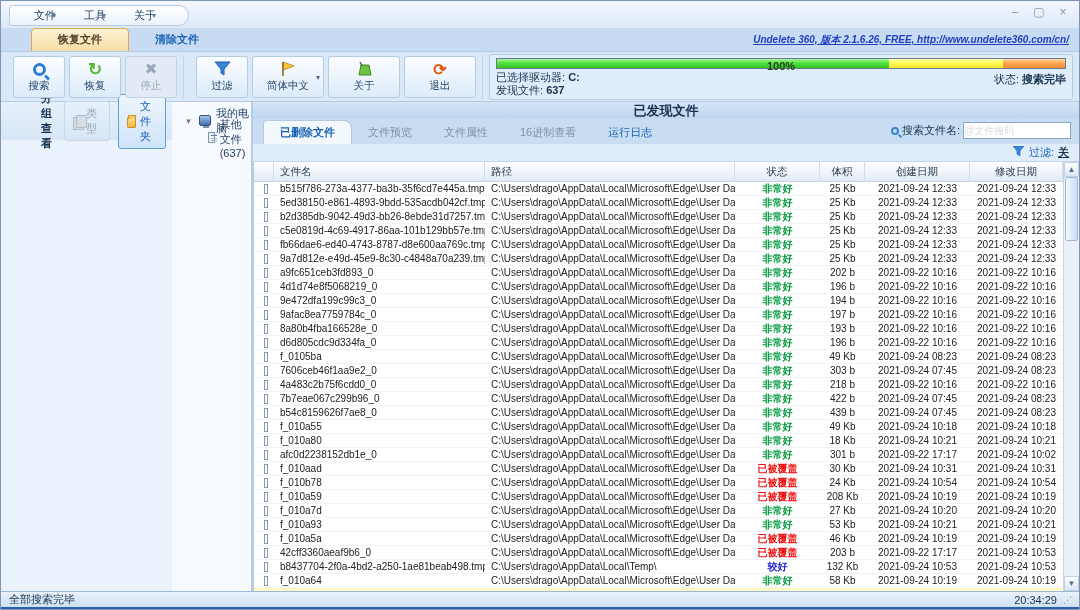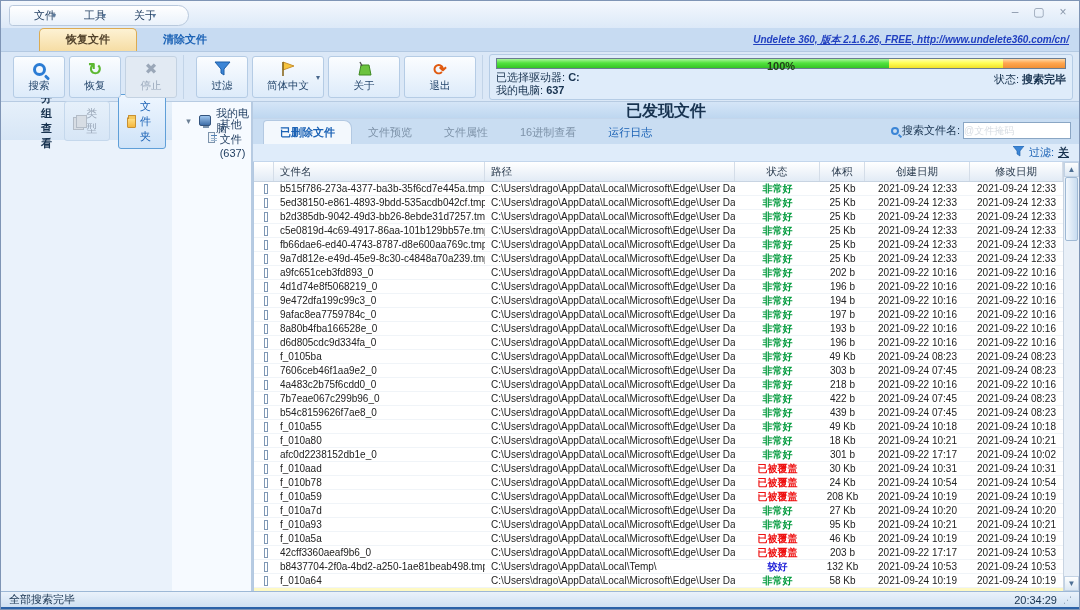--- a/index.html
+++ b/index.html
@@ -19,21 +19,21 @@
   .menu-caret { color:#5b7a9c; font-size:8px; margin-left:-18px; margin-right:14px; }
   .win-controls { position:absolute; right:8px; top:5px; display:flex; gap:8px; }
   .win-btn { color:#8a98ab; font-size:12px; line-height:12px; width:16px; text-align:center; cursor:default; }
 
   
   .tabrow { height:24px; background:#c7dbf2; display:flex; align-items:flex-end; padding:0 8px 0 30px;
             border-bottom:1px solid #b3c9e2; position:relative; }
   .main-tab { font-size:11px; font-weight:bold; padding:3px 26px 4px; border-radius:5px 5px 0 0;
               cursor:default; }
   .main-tab.active { background:linear-gradient(#fdf2d4,#f6dda4); border:1px solid #dcab52;
-                     border-bottom:none; color:#50412a;margin-left:8px; }
+                     border-bottom:none; color:#50412a; }
   .main-tab.inactive { color:#1b62b5; }
   .version-link { position:absolute; right:10px; bottom:4px; font-size:10px; font-style:italic;
                   color:#2140c0; text-decoration:underline; font-weight:bold; cursor:pointer; }
 
   
   .toolbar { height:50px; background:linear-gradient(#e3eefб,#d6e5f6); background:#dbe8f7;
              display:flex; align-items:center; padding:3px 6px; gap:6px;
              border-bottom:1px solid #b7cbe2; }
   .tb-group { display:flex; gap:4px; height:44px; padding:0 6px; align-items:center;
               border-right:1px solid #c2d4e8; }
@@ -94,21 +94,21 @@
   .ico-computer { width:14px; height:11px; background:linear-gradient(#9fc6ee,#3f6ea8);
                   border:1px solid #33537d; border-radius:2px; position:relative; }
   .ico-computer::after { content:""; position:absolute; left:3px; bottom:-3px; width:6px; height:2px;
                   background:#7b93ad; }
   .ico-doc { width:12px; height:11px; background:#eef3f8; border:1px solid #7d93ac; position:relative; }
   .ico-doc::after { content:""; position:absolute; left:2px; top:2px; width:6px; height:1px;
                     background:#4f7fb5; box-shadow:0 3px 0 #9ab4cf, 0 5px 0 #9ab4cf; }
 
   
   .main { flex:1; display:flex; flex-direction:column; min-width:0; background:#dbe8f7; }
-  .panel-title { height:17px; text-align:center; font-size:16px; font-weight:bold; color:#17324f;
+  .panel-title { height:17px; text-align:center; font-size:13px; font-weight:bold; color:#17324f;
                  background:linear-gradient(#d5e5f7,#bed7f0); line-height:17px;
                  border-bottom:1px solid #c3d6ec; }
   .sub-tabs { height:25px; background:#c9ddf2; display:flex; align-items:flex-end; padding:0 6px 0 10px;
               position:relative; }
   .sub-tab { font-size:11px; padding:4px 16px 4px; cursor:default; }
   .sub-tab.active { background:#f3f8fd; border:1px solid #b3c9e2; border-bottom:none;
                     border-radius:4px 8px 0 0; color:#1b62b5; font-weight:bold; }
   .sub-tab.dim { color:#7d92a8; }
   .sub-tab.blue { color:#1b62b5; }
   .searchbox { position:absolute; right:8px; top:3px; display:flex; align-items:center; gap:3px; }
@@ -241,21 +241,21 @@
       <div class="progress">
         <div class="pr-seg pr-green" style="width:69%"></div>
         <div class="pr-seg pr-yellow" style="width:20%"></div>
         <div class="pr-seg pr-orange" style="width:11%"></div>
         <div class="pr-label">100%</div>
       </div>
       <div class="info-lines">
         <div class="info-left">
           <div><span>已选择驱动器:</span>
                <span class="b">C:</span></div>
-          <div><span>我的电脑:</span>
+          <div><span>发现文件:</span>
                <span class="b">637</span></div>
         </div>
         <div class="info-right">
           <span>状态:</span>
           <span class="b">搜索完毕</span>
         </div>
       </div>
     </div>
   </div>
 
@@ -612,21 +612,21 @@
     <div class="td c">2021-09-24 10:20</div>
   </div>
 
   <div class="trow">
     <div class="td">
                   <span class="cbx"></span>
                 </div>
     <div class="td">f_010a93</div>
     <div class="td">C:\Users\drago\AppData\Local\Microsoft\Edge\User Data\D...</div>
     <div class="td c status" style="color: rgb(0, 154, 60);">非常好</div>
-    <div class="td c">95 Kb</div>
+    <div class="td c">53 Kb</div>
     <div class="td c">2021-09-24 10:21</div>
     <div class="td c">2021-09-24 10:21</div>
   </div>
 
   <div class="trow">
     <div class="td">
                   <span class="cbx"></span>
                 </div>
     <div class="td">f_010a5a</div>
     <div class="td">C:\Users\drago\AppData\Local\Microsoft\Edge\User Data\D...</div>

